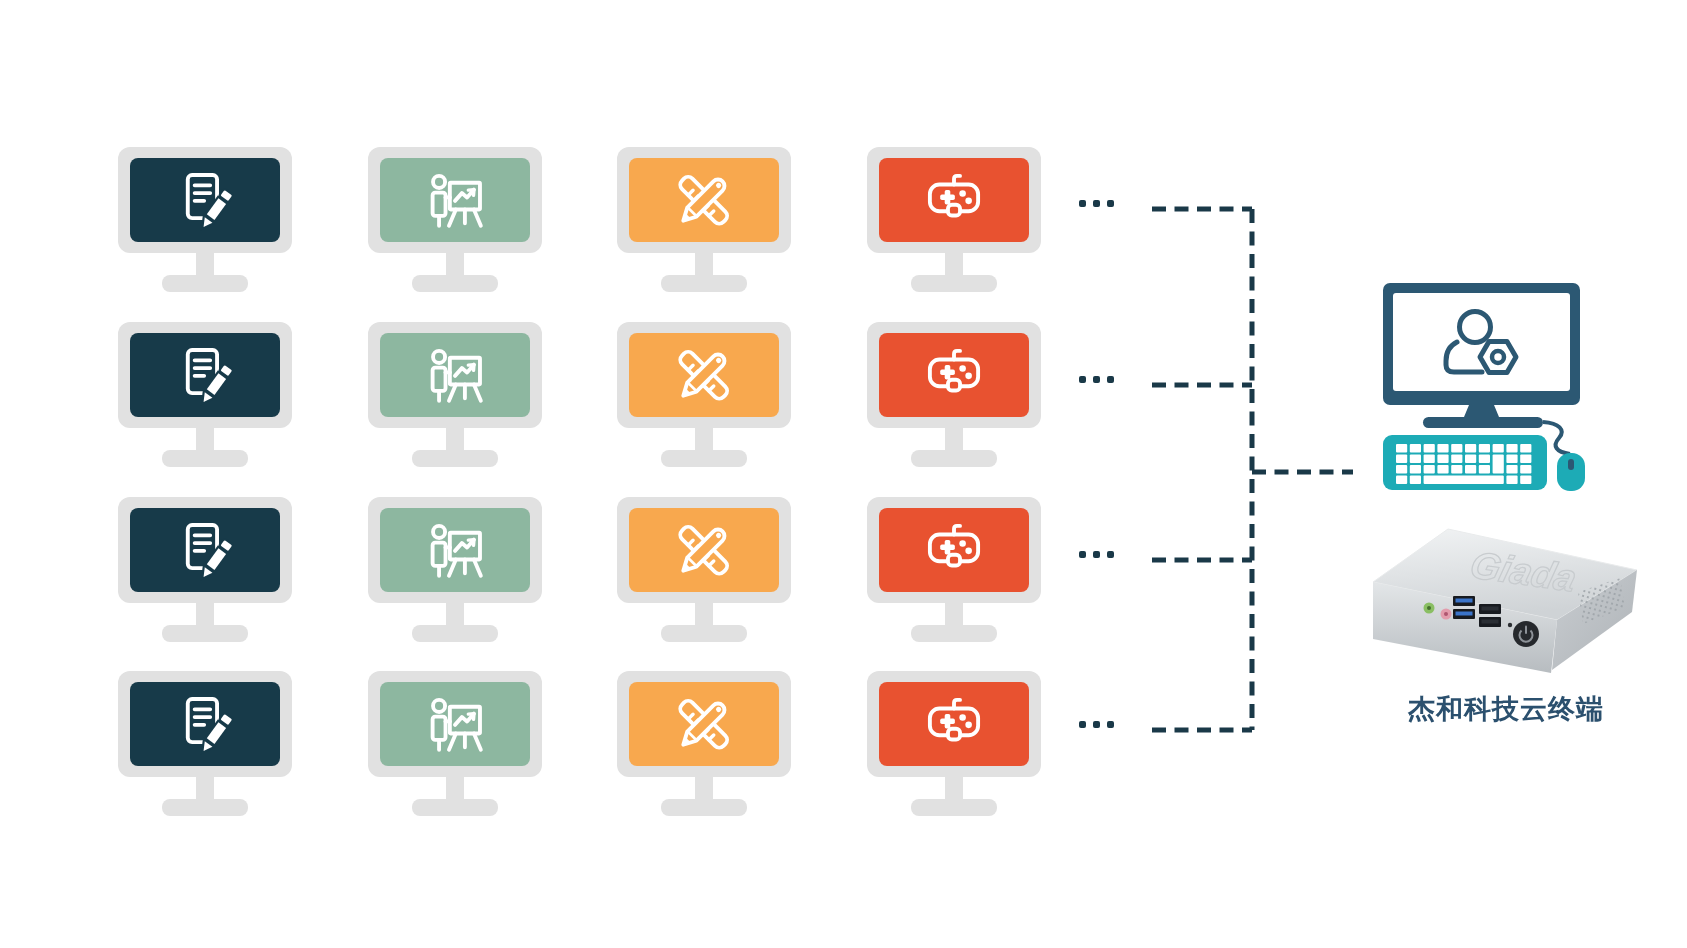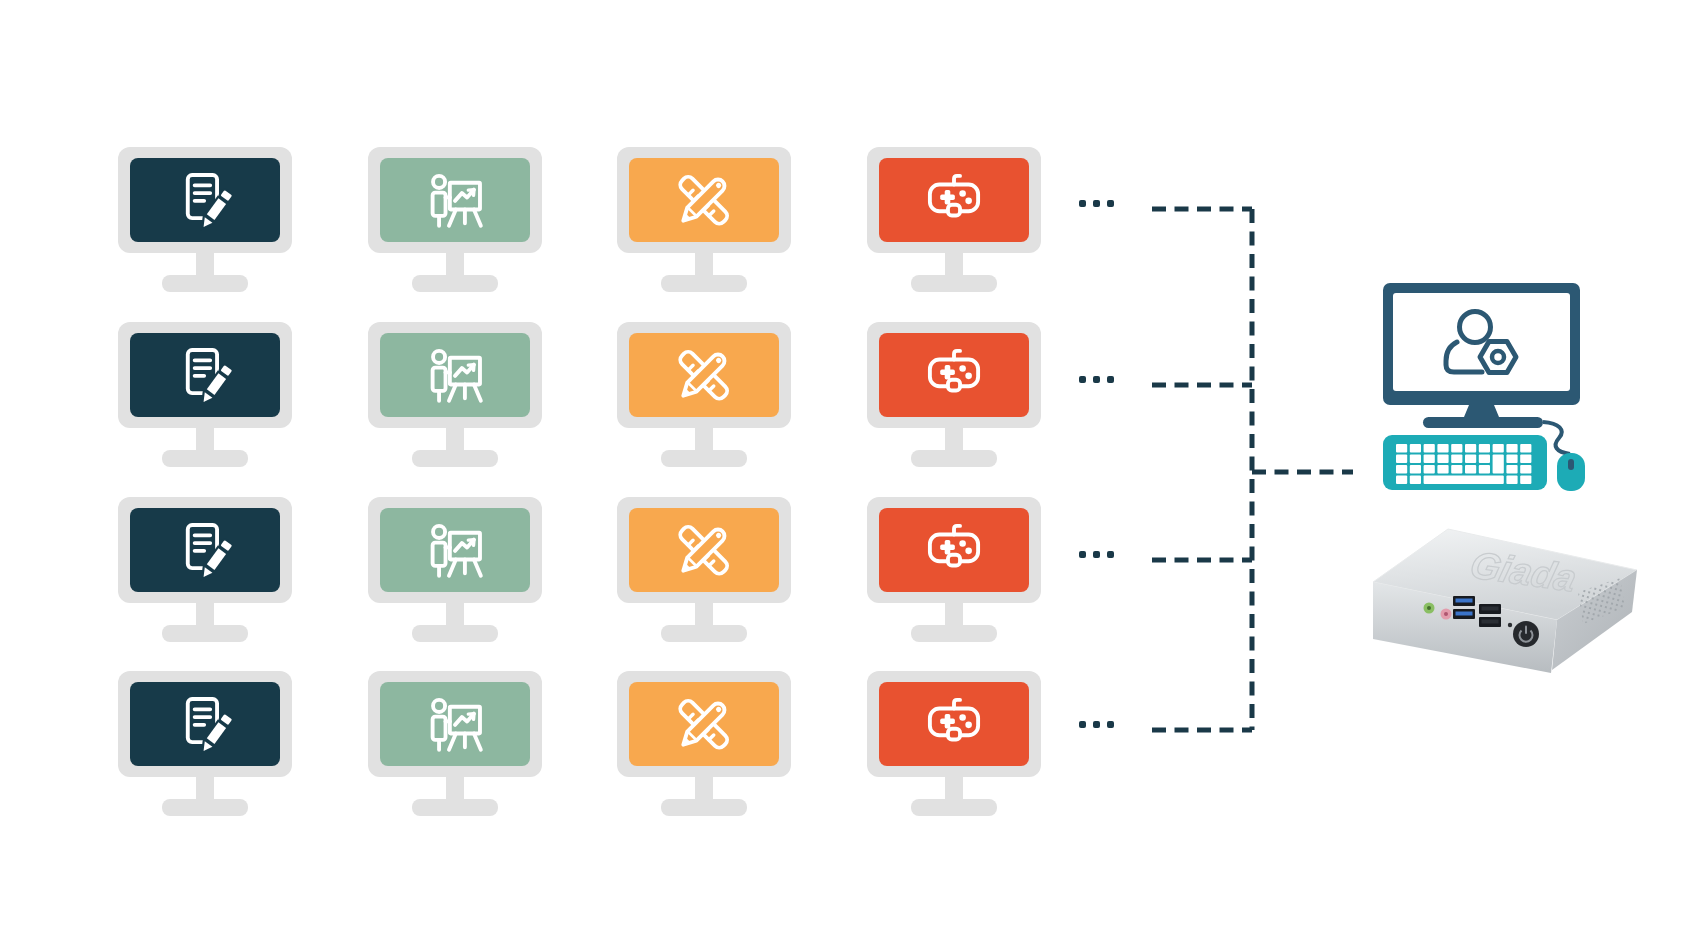--- a/index.html
+++ b/index.html
@@ -397,14 +397,15 @@
       </g>
       <circle cx="137" cy="103" r="2.2" fill="#2b2e32"></circle>
       <g>
         <circle cx="153" cy="112" r="13" fill="#26292d"></circle>
         <path d="M148.5 108.5 a6.5 6.5 0 1 0 9 0" fill="none" stroke="#8d9298" stroke-width="2"></path>
         <path d="M153 104.5 V111" stroke="#8d9298" stroke-width="2" stroke-linecap="round"></path>
       </g>
     </g>
   </svg>
 
+  <div class="device-label">杰和科技云终端</div>
 
 </div>
 
 </body></html>

